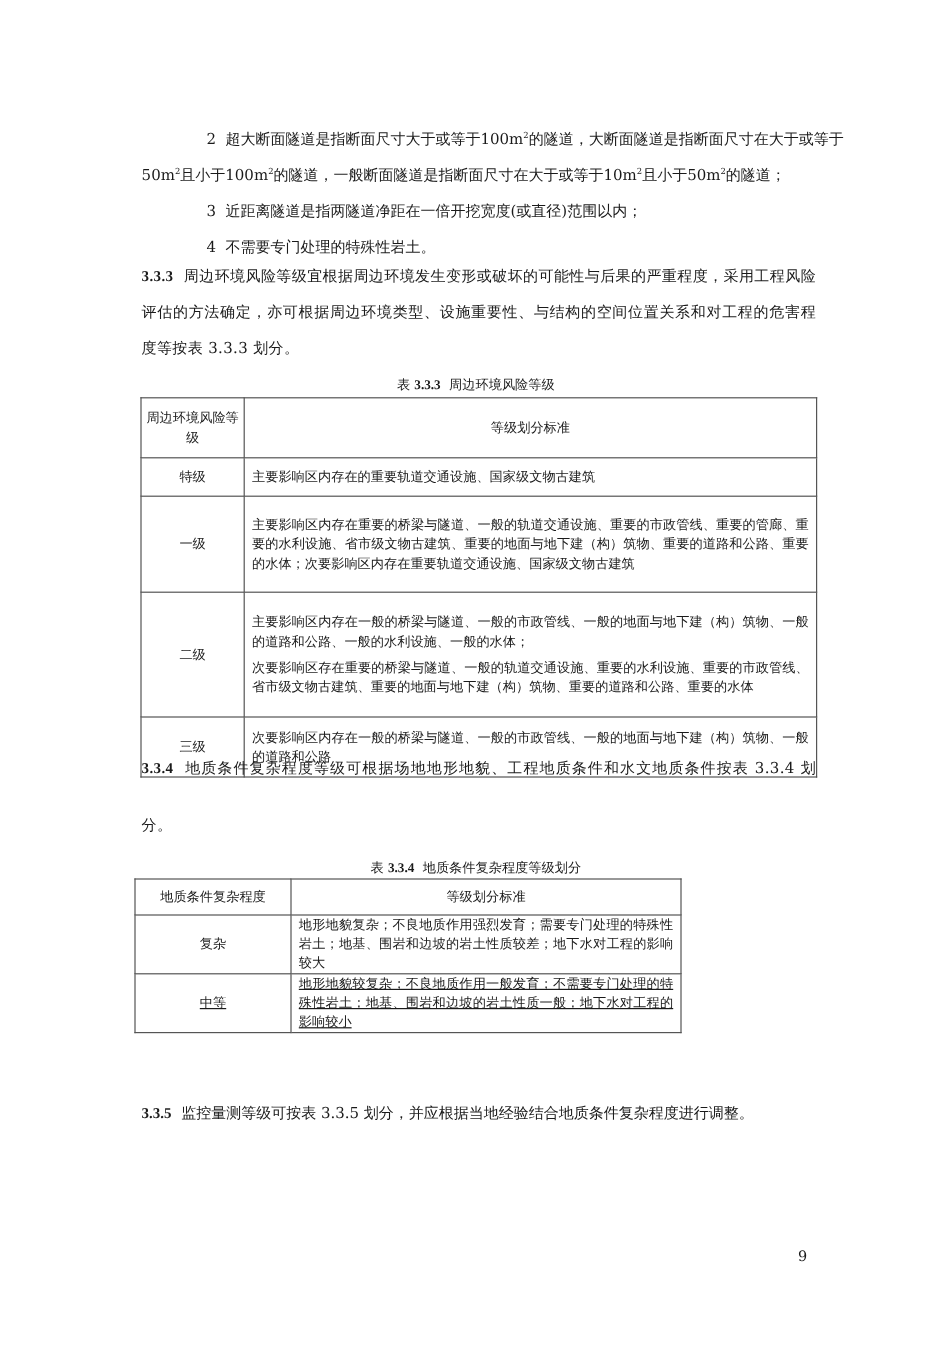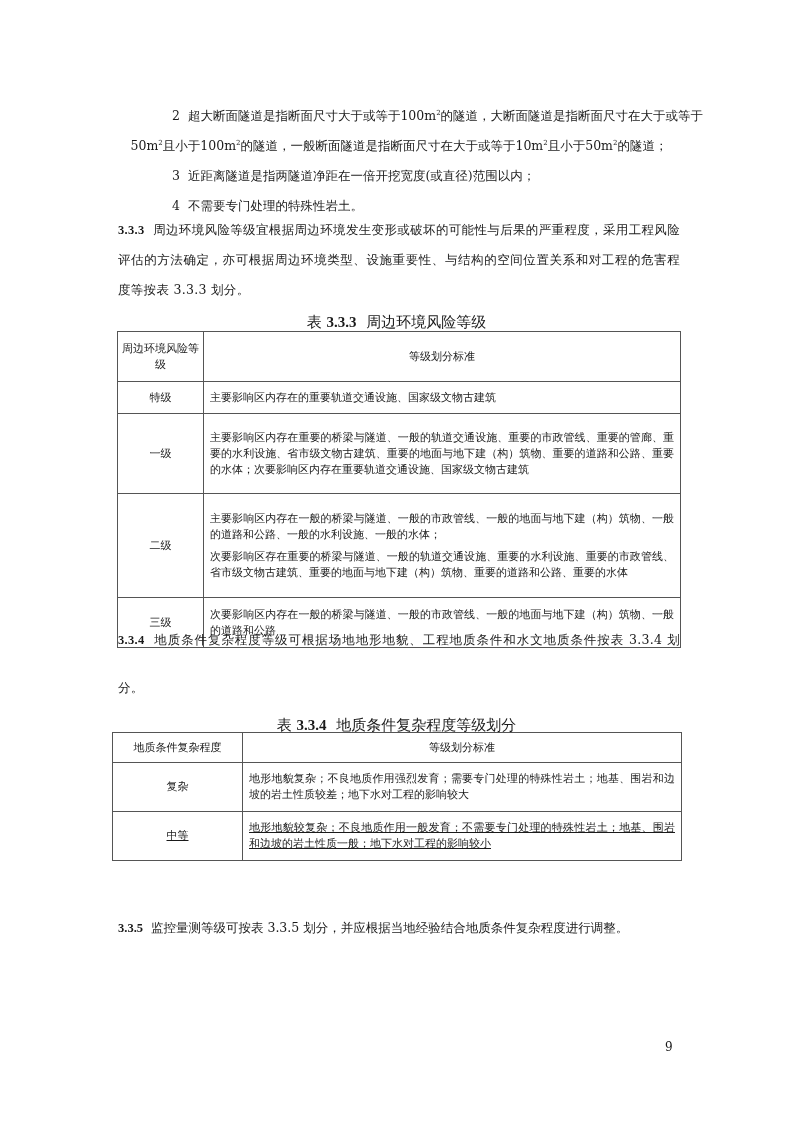--- a/index.html
+++ b/index.html
@@ -11,21 +11,21 @@
   .p {
     position: absolute; left: 118px; width: 562px;
     font-size: 12.5px; line-height: 36px; white-space: nowrap;
   }
   .indent { left: 172px; }
   .body-para { white-space: normal; text-align: justify; letter-spacing: 0.3px; }
   .b { font-weight: bold; font-family: "Liberation Serif", serif; }
   sup { font-size: 7px; vertical-align: 5px; line-height: 0; }
   .caption {
     position: absolute; left: 0; width: 793px; text-align: center;
-    font-size: 15px;
+    font-size: 11px;
   }
   table {
     position: absolute; border-collapse: collapse; font-size: 11px;
     line-height: 16px;
   }
   td, th {
     border: 1px solid #555; font-weight: normal; padding: 0 6px;
     vertical-align: middle;
   }
   .lvl { text-align: center; }
@@ -34,21 +34,21 @@
   .crit p + p { margin-top: 6px; }
   .pageno { position: absolute; left: 665px; top: 1040px; font-size: 12px; }
 </style>
 </head>
 <body>
 
 <div class="p indent" style="top:98px;">
   <span>2</span>&nbsp;
   <span>超大断面隧道是指断面尺寸大于或等于100m</span><sup>2</sup><span>的隧道，大断面隧道是指断面尺寸在大于或等于</span>
 </div>
-<div class="p" style="top:128px;text-align:center;">
+<div class="p" style="top:128px;">
   <span>50m</span><sup>2</sup><span>且小于100m</span><sup>2</sup><span>的隧道，一般断面隧道是指断面尺寸在大于或等于10m</span><sup>2</sup><span>且小于50m</span><sup>2</sup><span>的隧道；</span>
 </div>
 <div class="p indent" style="top:158px;">
   <span>3</span>&nbsp;
   <span>近距离隧道是指两隧道净距在一倍开挖宽度(或直径)范围以内；</span>
 </div>
 <div class="p indent" style="top:188px;">
   <span>4</span>&nbsp;
   <span>不需要专门处理的特殊性岩土。</span>
 </div>
@@ -106,21 +106,21 @@
   <span class="b">3.3.4</span>&nbsp;
   <span>地质条件复杂程度等级可根据场地地形地貌、工程地质条件和水文地质条件按表 3.3.4 划分。</span>
 </div>
 
 <div class="caption" style="top:716px;">
   <span>表</span>
   <span class="b">3.3.4</span>&nbsp;
   <span>地质条件复杂程度等级划分</span>
 </div>
 
-<table style="left:112px; top:732px; width:570px;">
+<table style="left:112px; top:732px; width:456px;">
   <colgroup>
       <col style="width:130px">
       <col>
     </colgroup>
   <tbody>
       <tr style="height:30px;">
     <th class="lvl">地质条件复杂程度</th>
     <th class="lvl">等级划分标准</th>
   </tr>
   <tr style="height:49px;">

